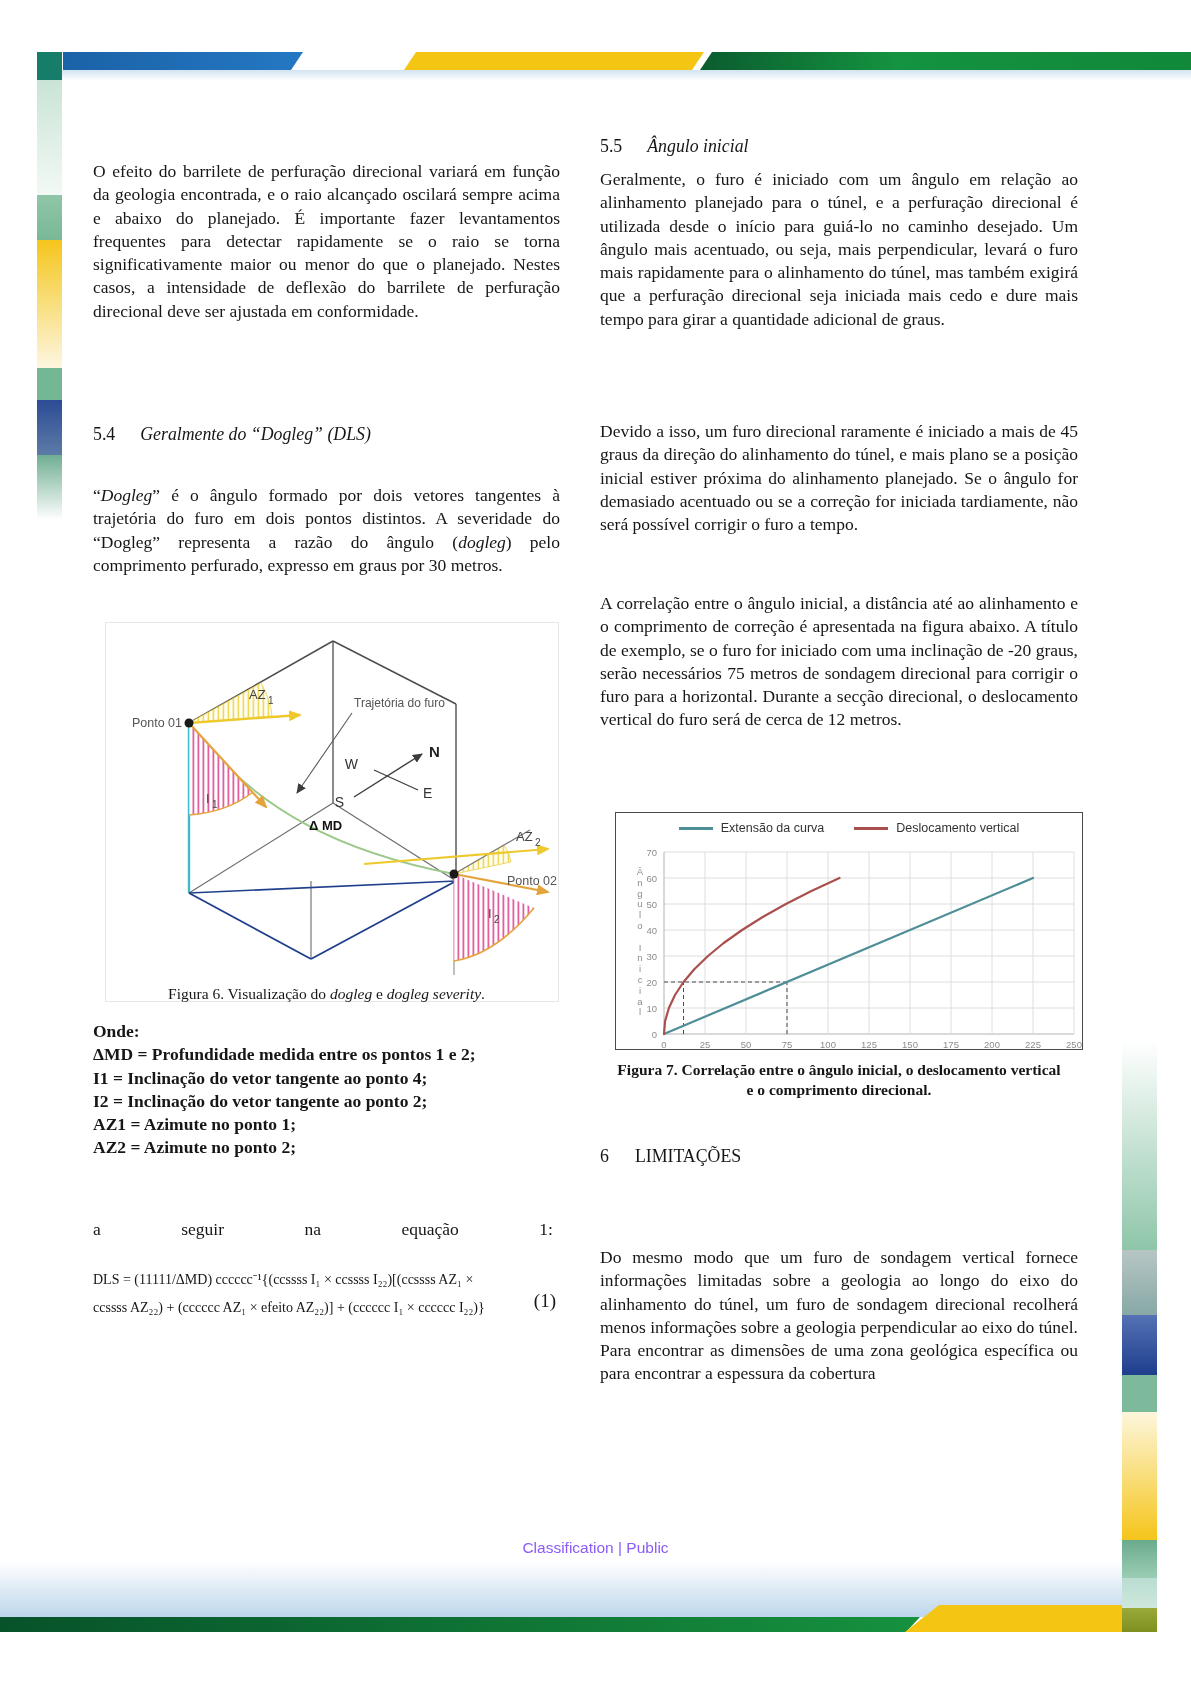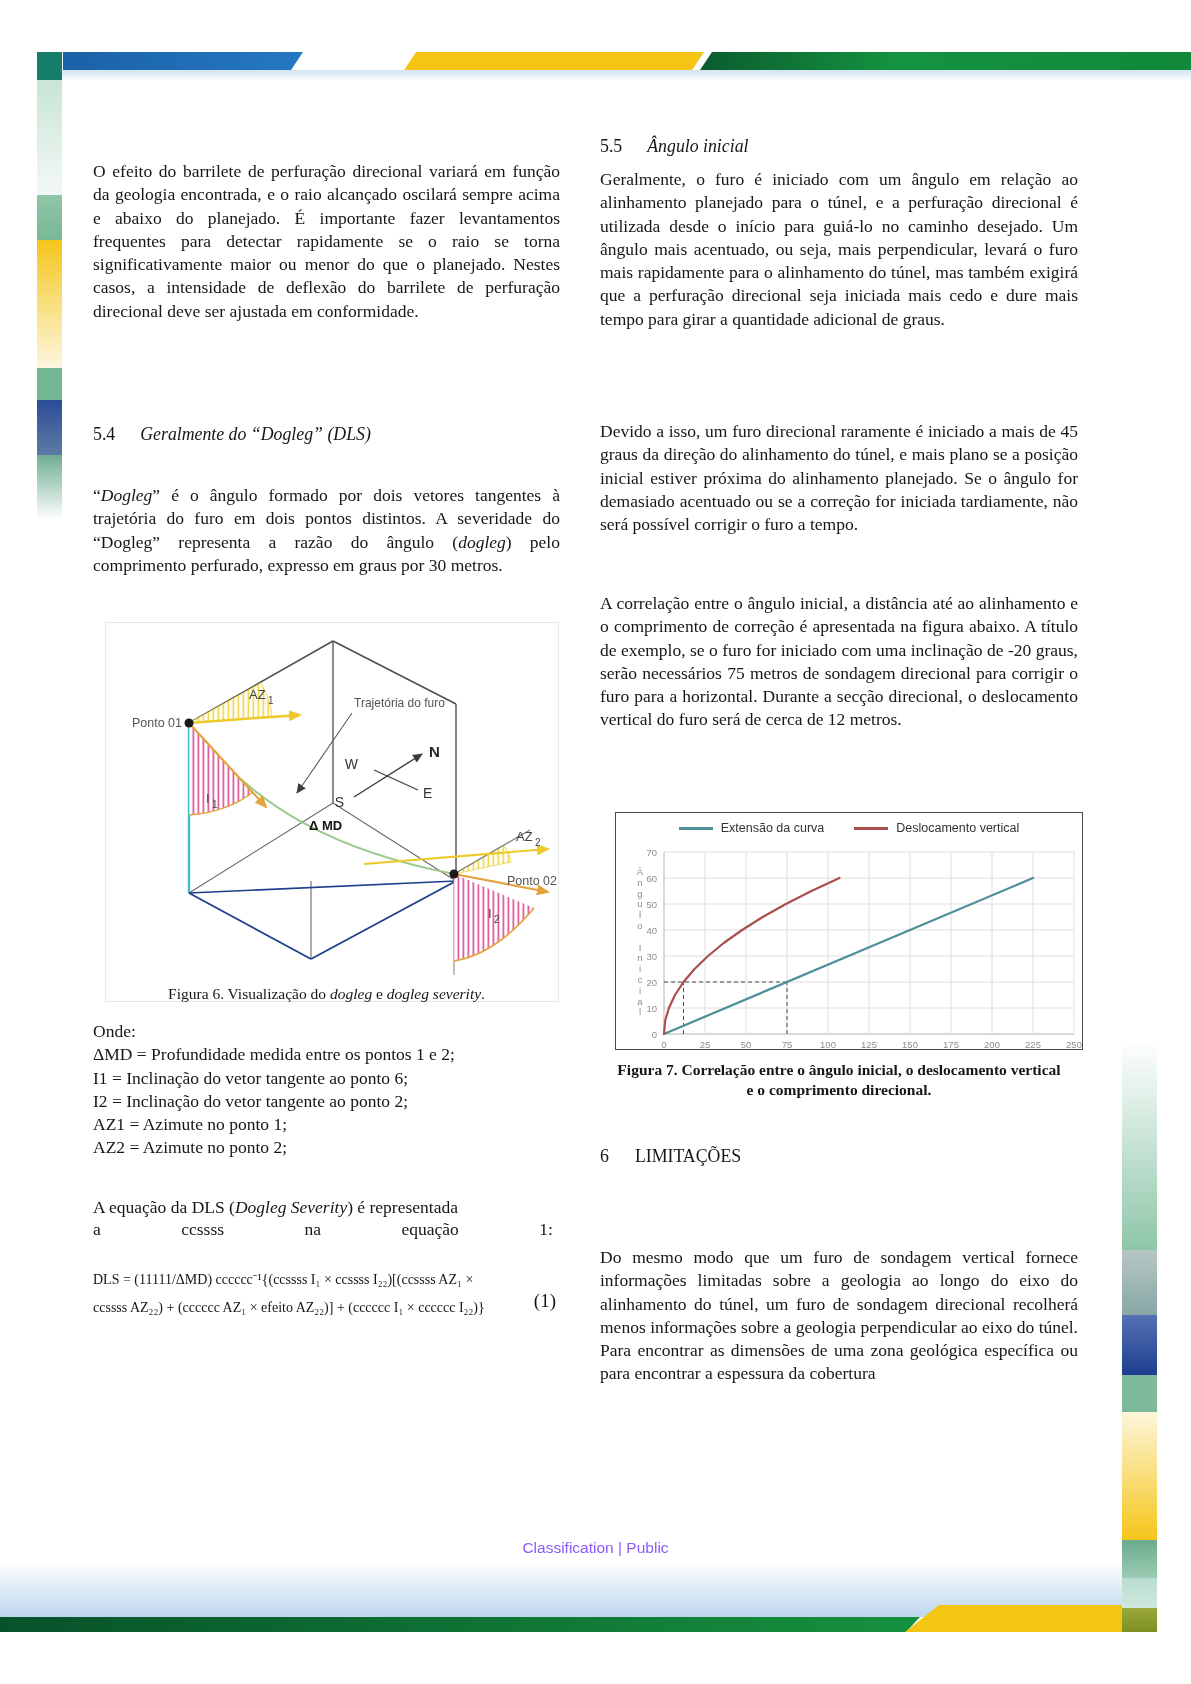--- a/index.html
+++ b/index.html
@@ -176,33 +176,32 @@
       <text x="410" y="218" font-size="13" fill="#444">AZ</text>
       <text x="429" y="223" font-size="10" fill="#444">2</text>
       <text x="451" y="262" font-size="12.5" fill="#555" text-anchor="end">Ponto 02</text>
       <text x="382" y="295" font-size="13" fill="#444">I</text>
       <text x="388" y="300" font-size="10" fill="#444">2</text>
     </svg>
   </div>
 
   <div class="abs caption" style="left:93px;top:984px;width:467px;"><span>Figura 6. Visualização do </span><span class="it">dogleg</span><span> e </span><span class="it">dogleg severity</span><span>.</span></div>
 
-  <div class="abs" style="left:93px;top:1020px;width:467px;">
+  <div class="abs" style="left:93px;top:1020px;width:467px;font-weight:bold;">
     <div class="onde-line">Onde:</div>
     <div class="onde-line">ΔMD = Profundidade medida entre os pontos 1 e 2;</div>
-    <div class="onde-line">I1 = Inclinação do vetor tangente ao ponto 6;</div>
+    <div class="onde-line">I1 = Inclinação do vetor tangente ao ponto 4;</div>
     <div class="onde-line">I2 = Inclinação do vetor tangente ao ponto 2;</div>
     <div class="onde-line">AZ1 = Azimute no ponto 1;</div>
     <div class="onde-line">AZ2 = Azimute no ponto 2;</div>
   </div>
 
-  <div class="abs body-text" style="left:93px;top:1196px;width:467px;text-align:left;"><span>A equação da DLS (</span><span class="it">Dogleg Severity</span><span>) é representada</span></div>
   <div class="abs spread" style="left:93px;top:1219px;width:460px;">
     <span>a</span>
-    <span>ccssss</span>
+    <span>seguir</span>
     <span>na</span>
     <span>equação</span>
     <span>1:</span>
   </div>
 
   <div class="abs" style="left:93px;top:1266px;width:467px;">
     <div class="eq-text">DLS  =  (11111/ΔMD) cccccc⁻¹{(ccssss I₁ × ccssss I₂₂)[(ccssss AZ₁ ×</div>
     <div class="eq-text">ccssss AZ₂₂) + (cccccc AZ₁ × efeito AZ₂₂)] + (cccccc I₁ × cccccc I₂₂)}</div>
     <span class="eq-num abs" style="right:4px;top:24px;">(1)</span>
   </div>

